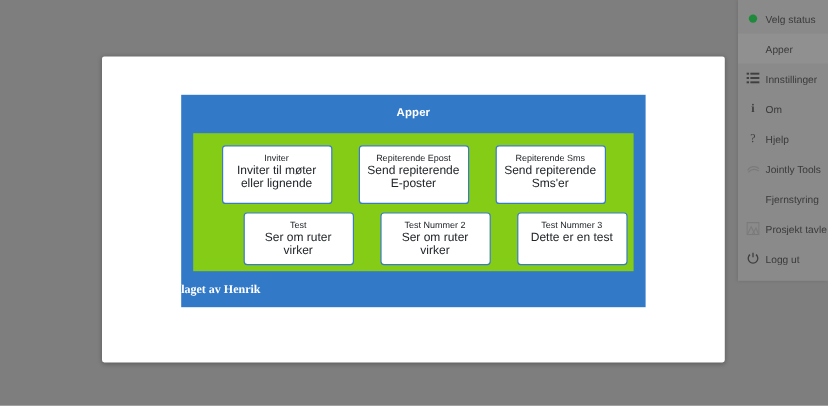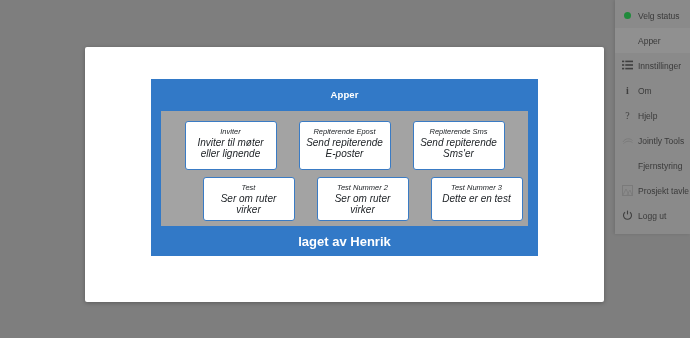--- a/index.html
+++ b/index.html
@@ -52,34 +52,34 @@
     line-height: 32px;
     text-align: center;
     color: #ffffff;
     font-size: 9.5px;
     font-weight: bold;
     letter-spacing: .1px;
     flex: 0 0 auto;
   }
   #card-body {
     margin: 0 10px;
-    background: #a3a3a3;
+    background: #84cc16;
     flex: 1 1 auto;
     padding: 8px 0 5px 0;
     box-sizing: border-box;
-    font-style: italic;
   }
   #card-footer {
     height: 31px;
     line-height: 31px;
-    text-align: center;
+    text-align: left;
     color: #ffffff;
-    font-size: 13px;
+    font-size: 10px;
     font-weight: bold;
     flex: 0 0 auto;
+    font-family: Liberation Serif, serif;
   }
 
   
   .app-row {
     display: flex;
     justify-content: center;
     gap: 22px;
   }
   .app-row.row-1 { margin-top: 2px; }
   .app-row.row-2 { margin-top: 7px; padding-left: 36px; }

